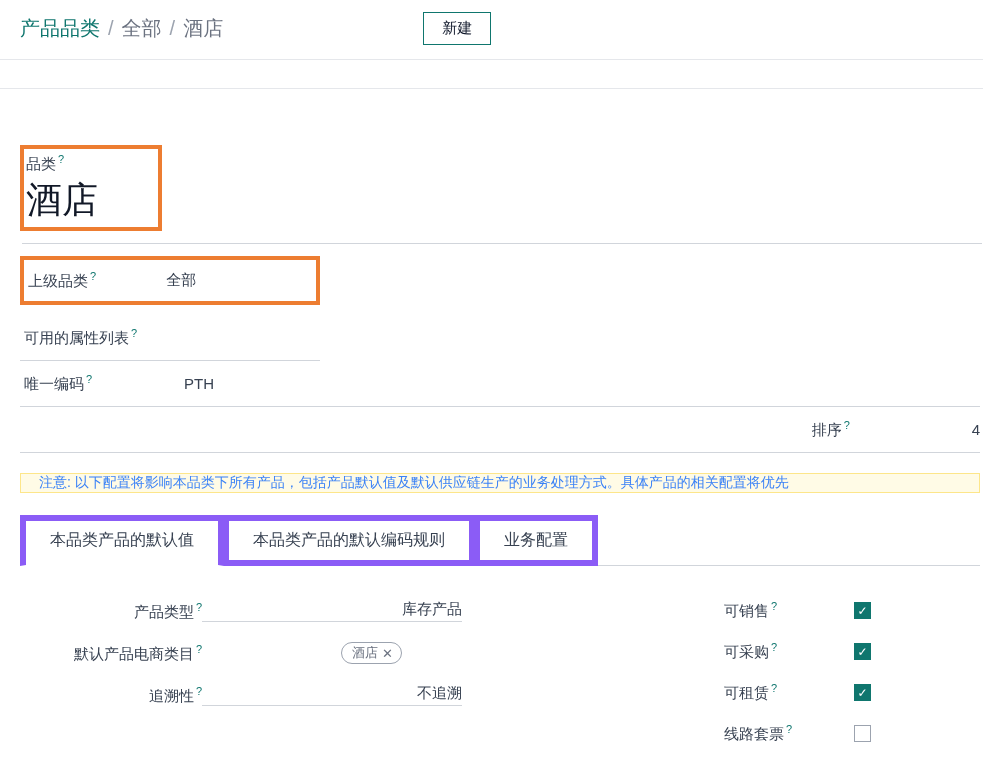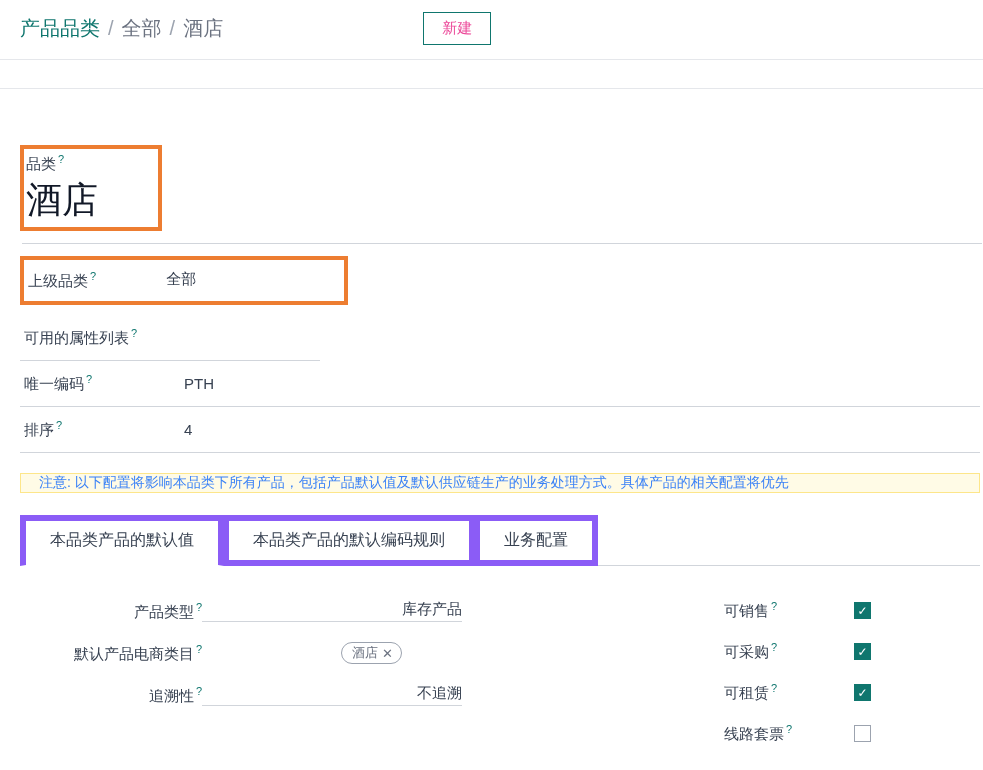--- a/index.html
+++ b/index.html
@@ -27,21 +27,21 @@
     color: #6b7280;
     flex: 0 0 auto;
   }
   .breadcrumb .root {
     color: #0f766e;
   }
   .breadcrumb .sep { color: #9ca3af; }
   .btn-new {
     margin-left: 180px;
     border: 1px solid #0f766e;
-    color: #ec4899;
+    color: #0f172a;
     background: #fff;
     padding: 6px 18px;
     font-size: 15px;
     cursor: pointer;
   }
   .subdivider {
     height: 1px;
     background: #e5e7eb;
     margin-top: 28px;
   }
@@ -74,22 +74,23 @@
   .row-line {
     height: 1px;
     background: #d1d5db;
     width: 960px;
     margin-left: 2px;
     margin-bottom: 12px;
   }
   .highlight-box-2 {
     border: 4px solid #ed7d31;
     display: flex;
+    align-items: center;
     padding: 10px 40px 10px 4px;
-    width: 328px;
+    width: 300px;
     margin-bottom: 10px;
   }
   .highlight-box-2 .field-label { margin-right: 70px; }
   .field-row {
     display: flex;
     align-items: center;
     padding: 12px 0 12px 4px;
   }
   .field-row .field-label { width: 160px; }
   .field-value {
@@ -236,21 +237,21 @@
     <div class="field-value"></div>
   </div>
 
   <div class="field-row value-underline-wide" style="width:960px;">
     <div class="field-label">
       <span>唯一编码</span><span class="req">?</span>
     </div>
     <div class="field-value">PTH</div>
   </div>
 
-  <div class="field-row value-underline-wide" style="width:960px;">
+  <div class="field-row value-underline-wide" style="width:960px;justify-content:flex-end;">
     <div class="field-label">
       <span>排序</span><span class="req">?</span>
     </div>
     <div class="field-value">4</div>
   </div>
 
   <div class="notice-box">注意: 以下配置将影响本品类下所有产品，包括产品默认值及默认供应链生产的业务处理方式。具体产品的相关配置将优先</div>
 
   <div class="tabs">
     <div class="tab active">本品类产品的默认值</div>

